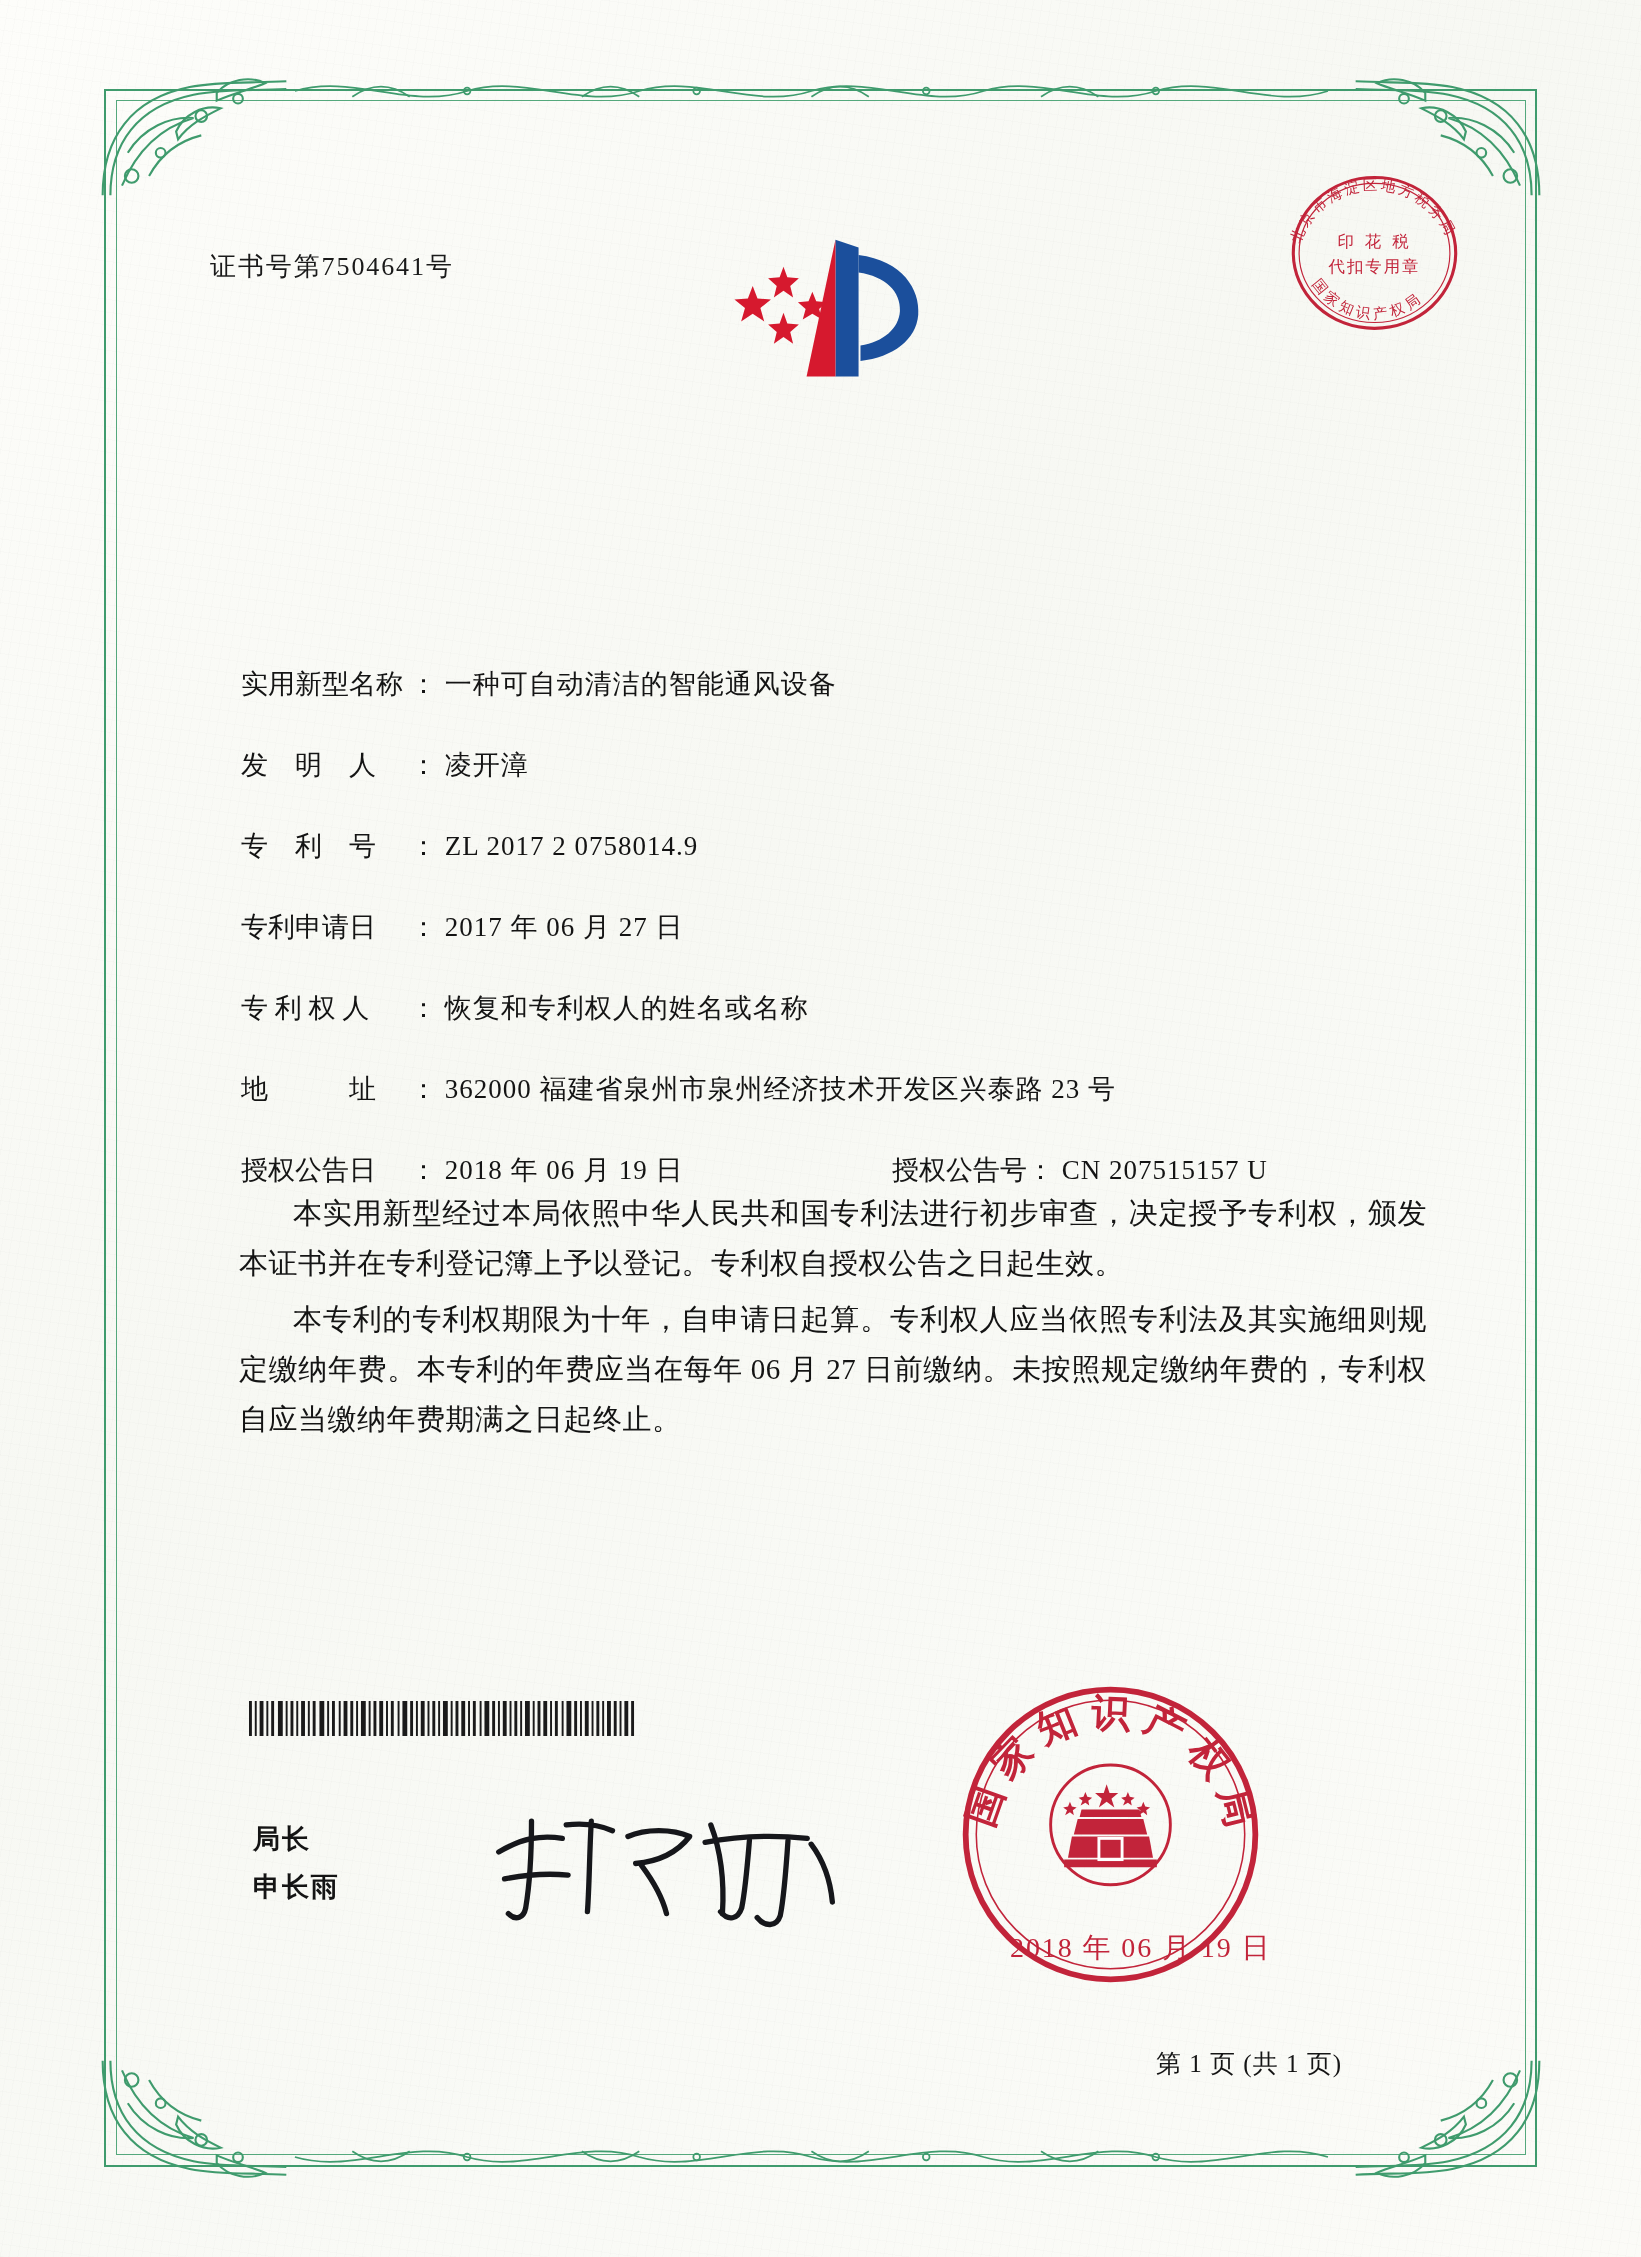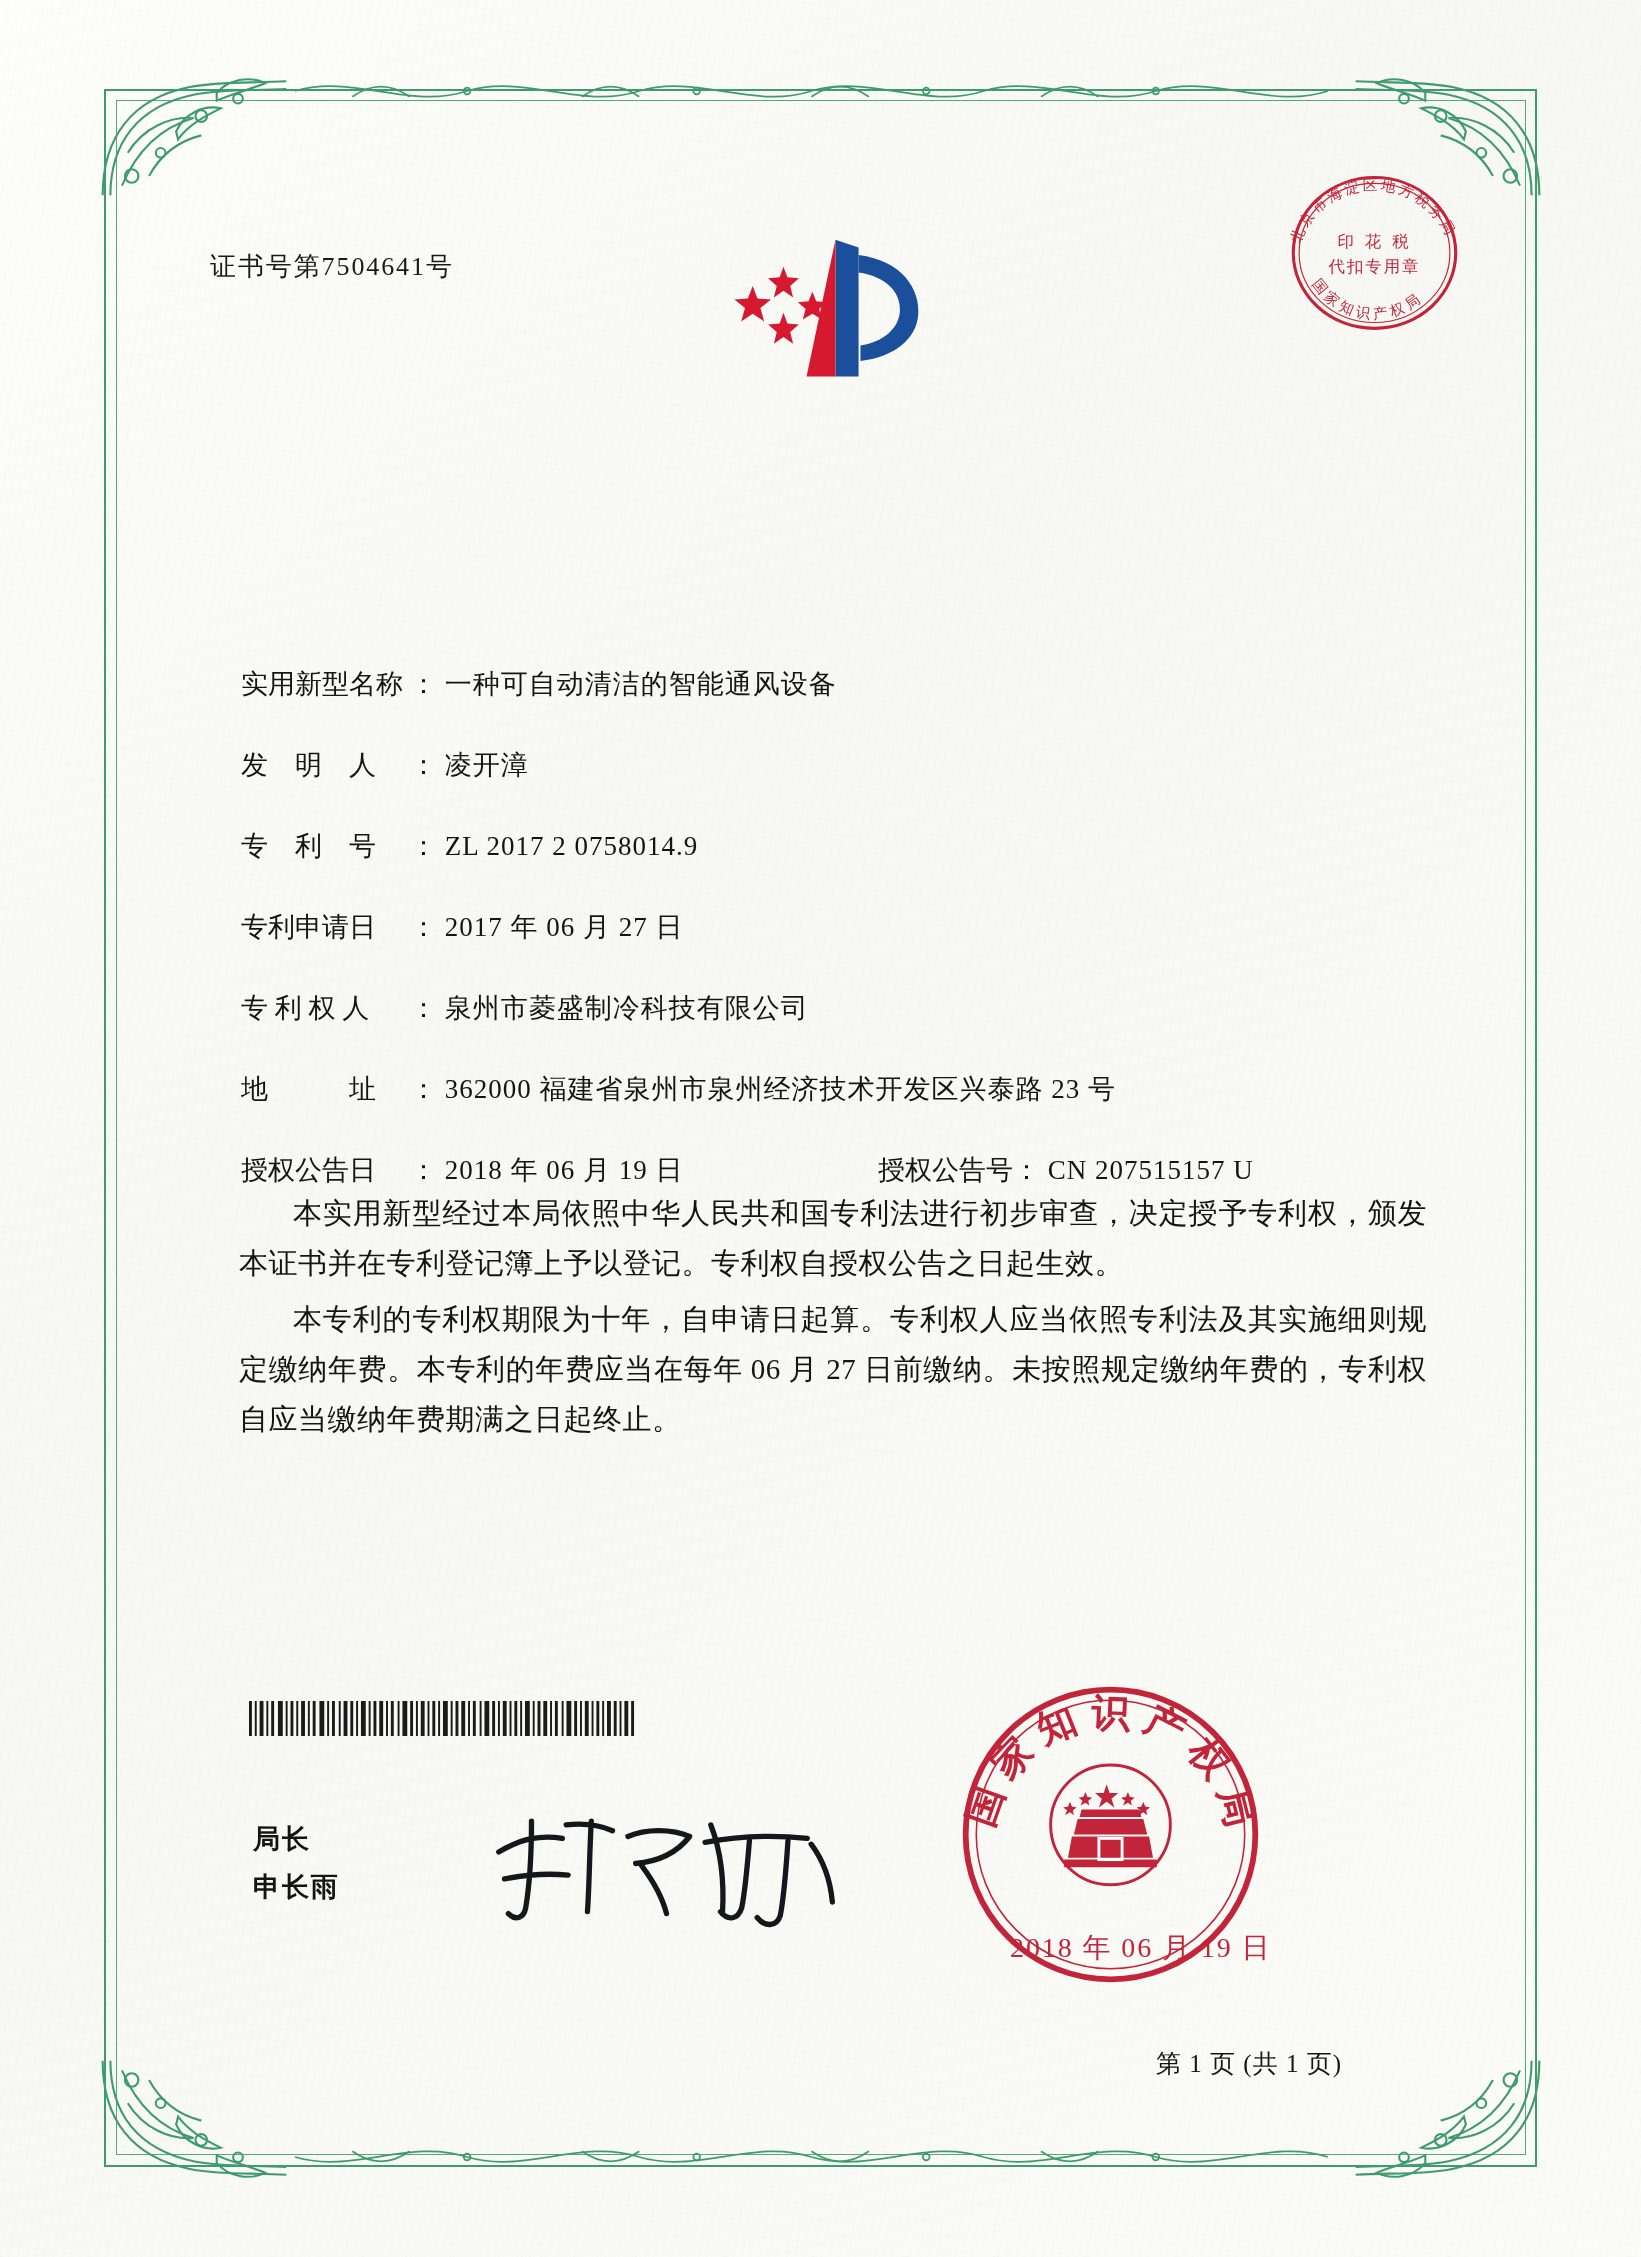--- a/index.html
+++ b/index.html
@@ -146,20 +146,21 @@
   .field-value {
     letter-spacing: 1px;
   }
 
   .row-two {
     display: flex;
     align-items: baseline;
     font-size: 27px;
     color: #141414;
     margin-bottom: 33px;
+    gap: 14px;
   }
   .row-two .col-a { width: 637px; flex: 0 0 637px; display: flex; align-items: baseline;}
   .row-two .col-b { display: flex; align-items: baseline; }
 
   .paragraphs {
     position: absolute;
     left: 239px;
     top: 1188px;
     width: 1188px;
     font-size: 29px;
@@ -376,21 +377,21 @@
       <span class="field-value">ZL 2017 2 0758014.9</span>
     </div>
     <div class="field-row">
       <span class="field-label">专利申请日</span>
       <span class="field-colon">：</span>
       <span class="field-value">2017 年 06 月 27 日</span>
     </div>
     <div class="field-row">
       <span class="field-label">专 利 权 人</span>
       <span class="field-colon">：</span>
-      <span class="field-value">泉州市菱盛制冷科技有限公司</span>
+      <span class="field-value">恢复和专利权人的姓名或名称</span>
     </div>
     <div class="field-row">
       <span class="field-label">地　　　址</span>
       <span class="field-colon">：</span>
       <span class="field-value">362000 福建省泉州市泉州经济技术开发区兴泰路 23 号</span>
     </div>
 
     <div class="row-two">
       <span class="col-a">
         <span class="field-label">授权公告日</span>

